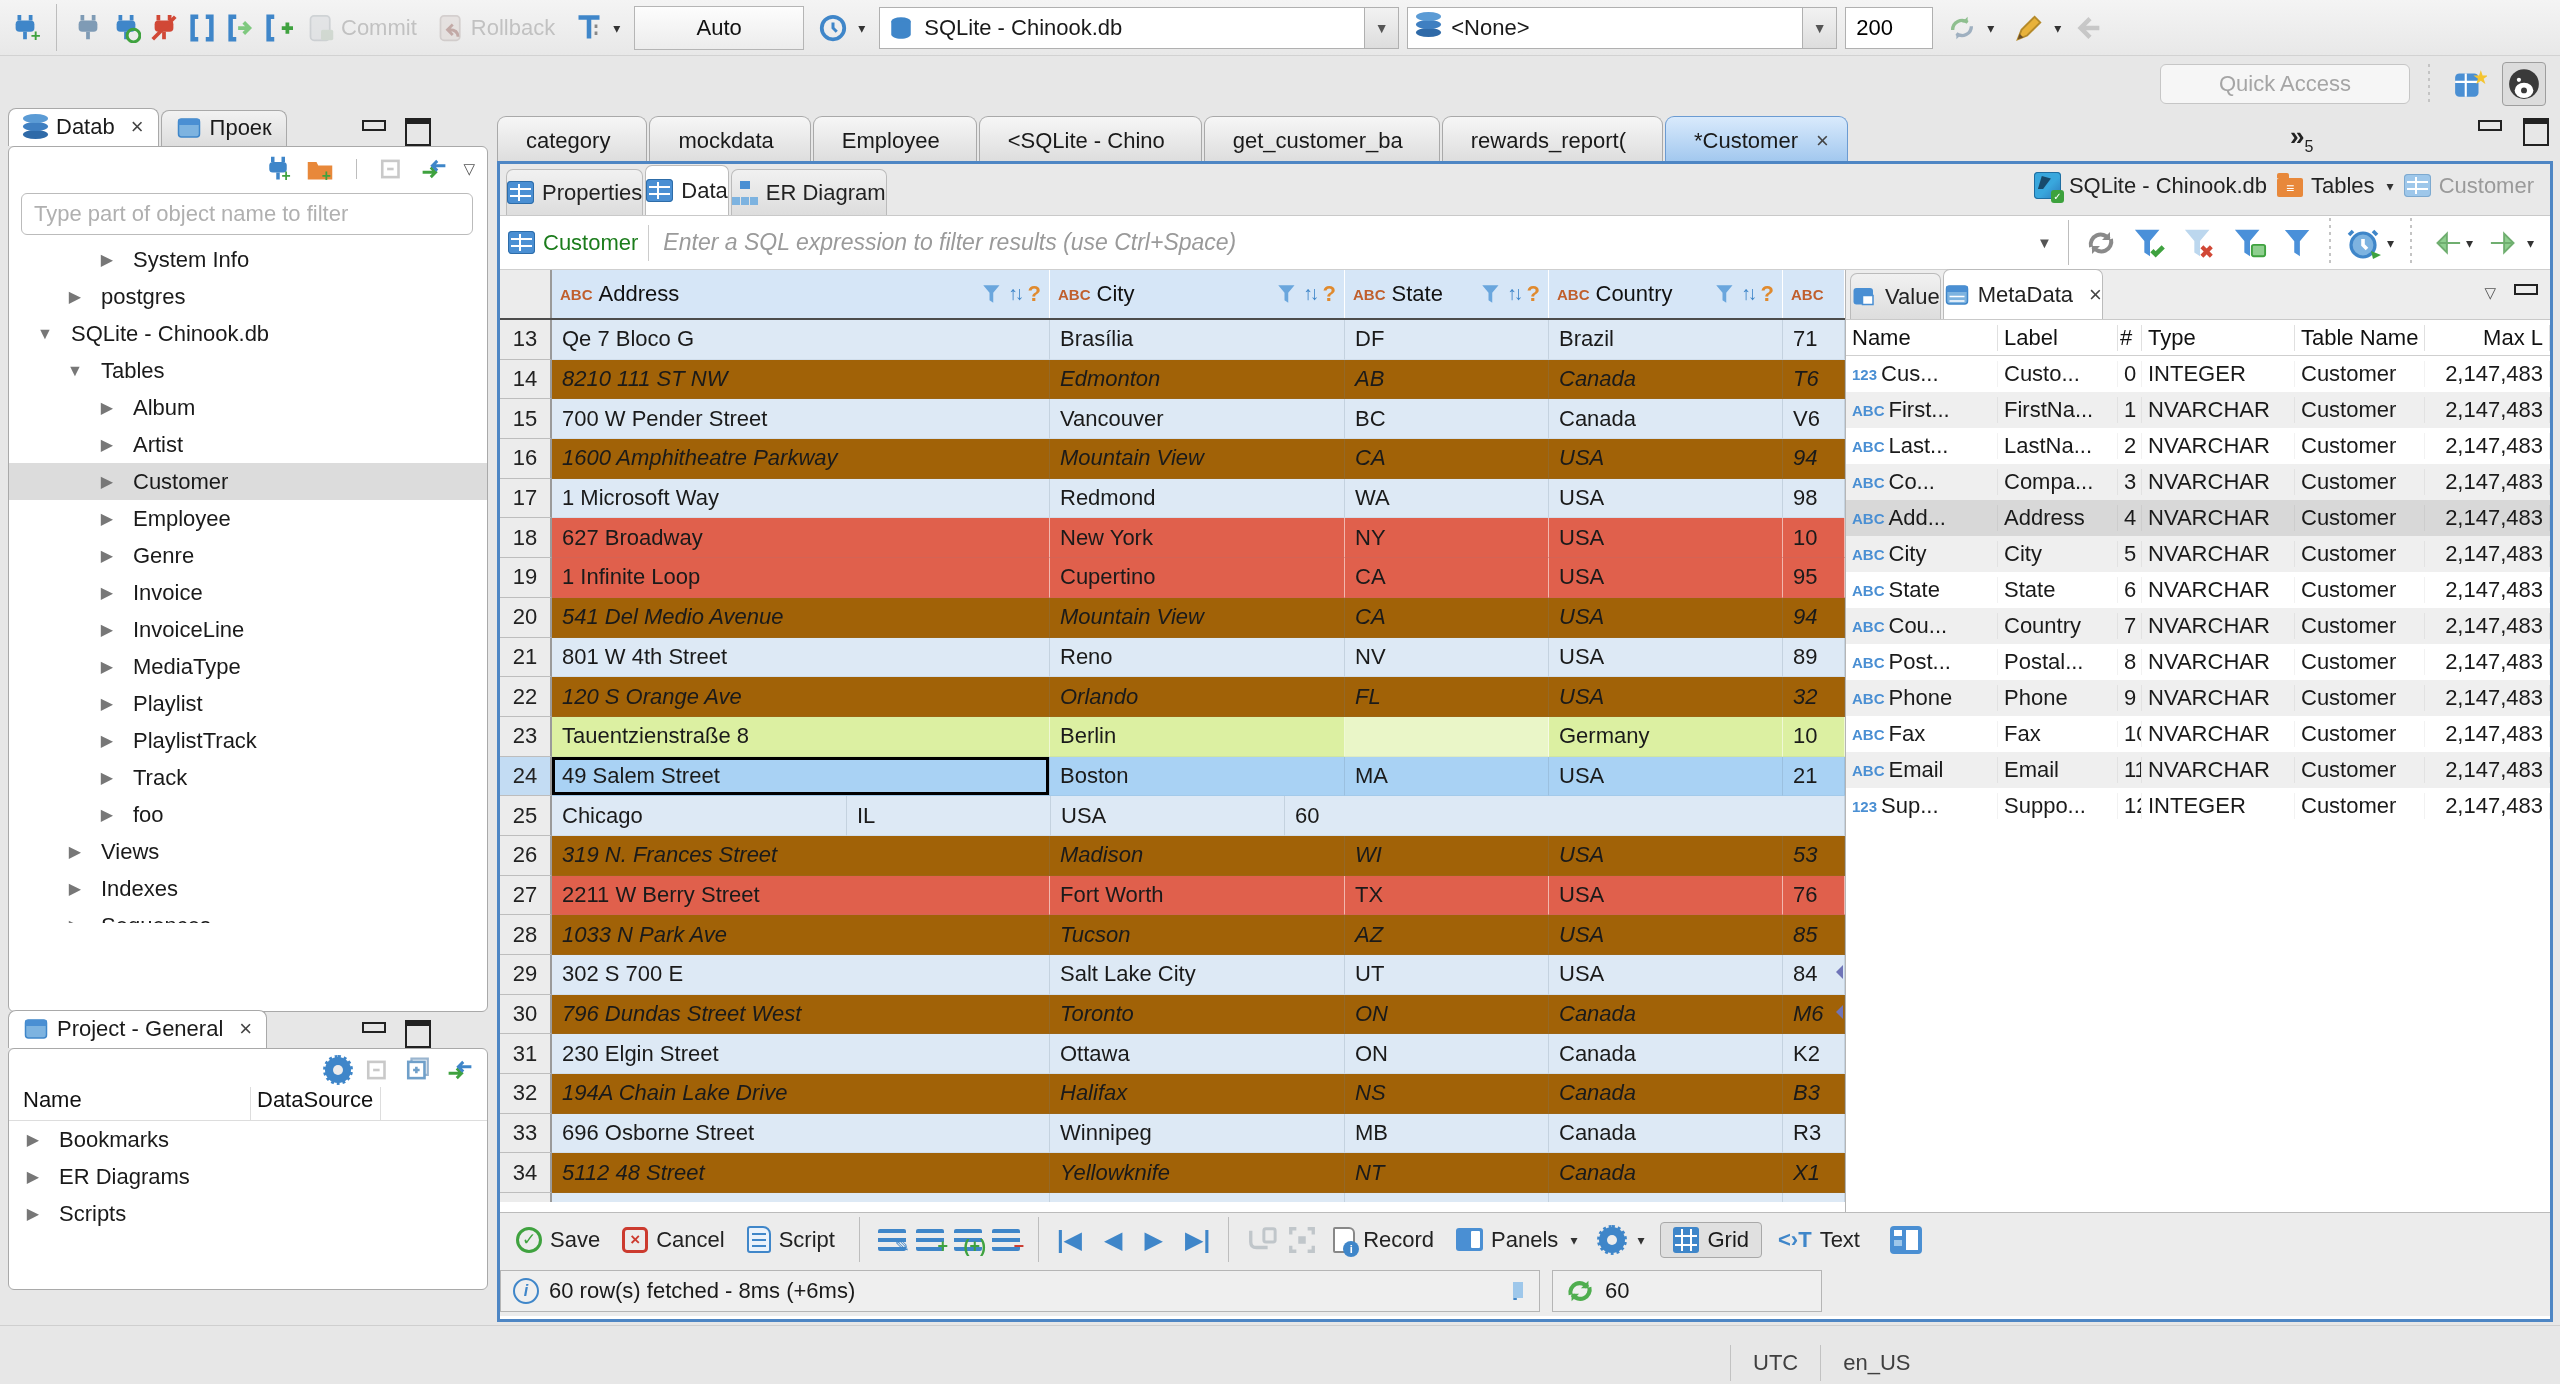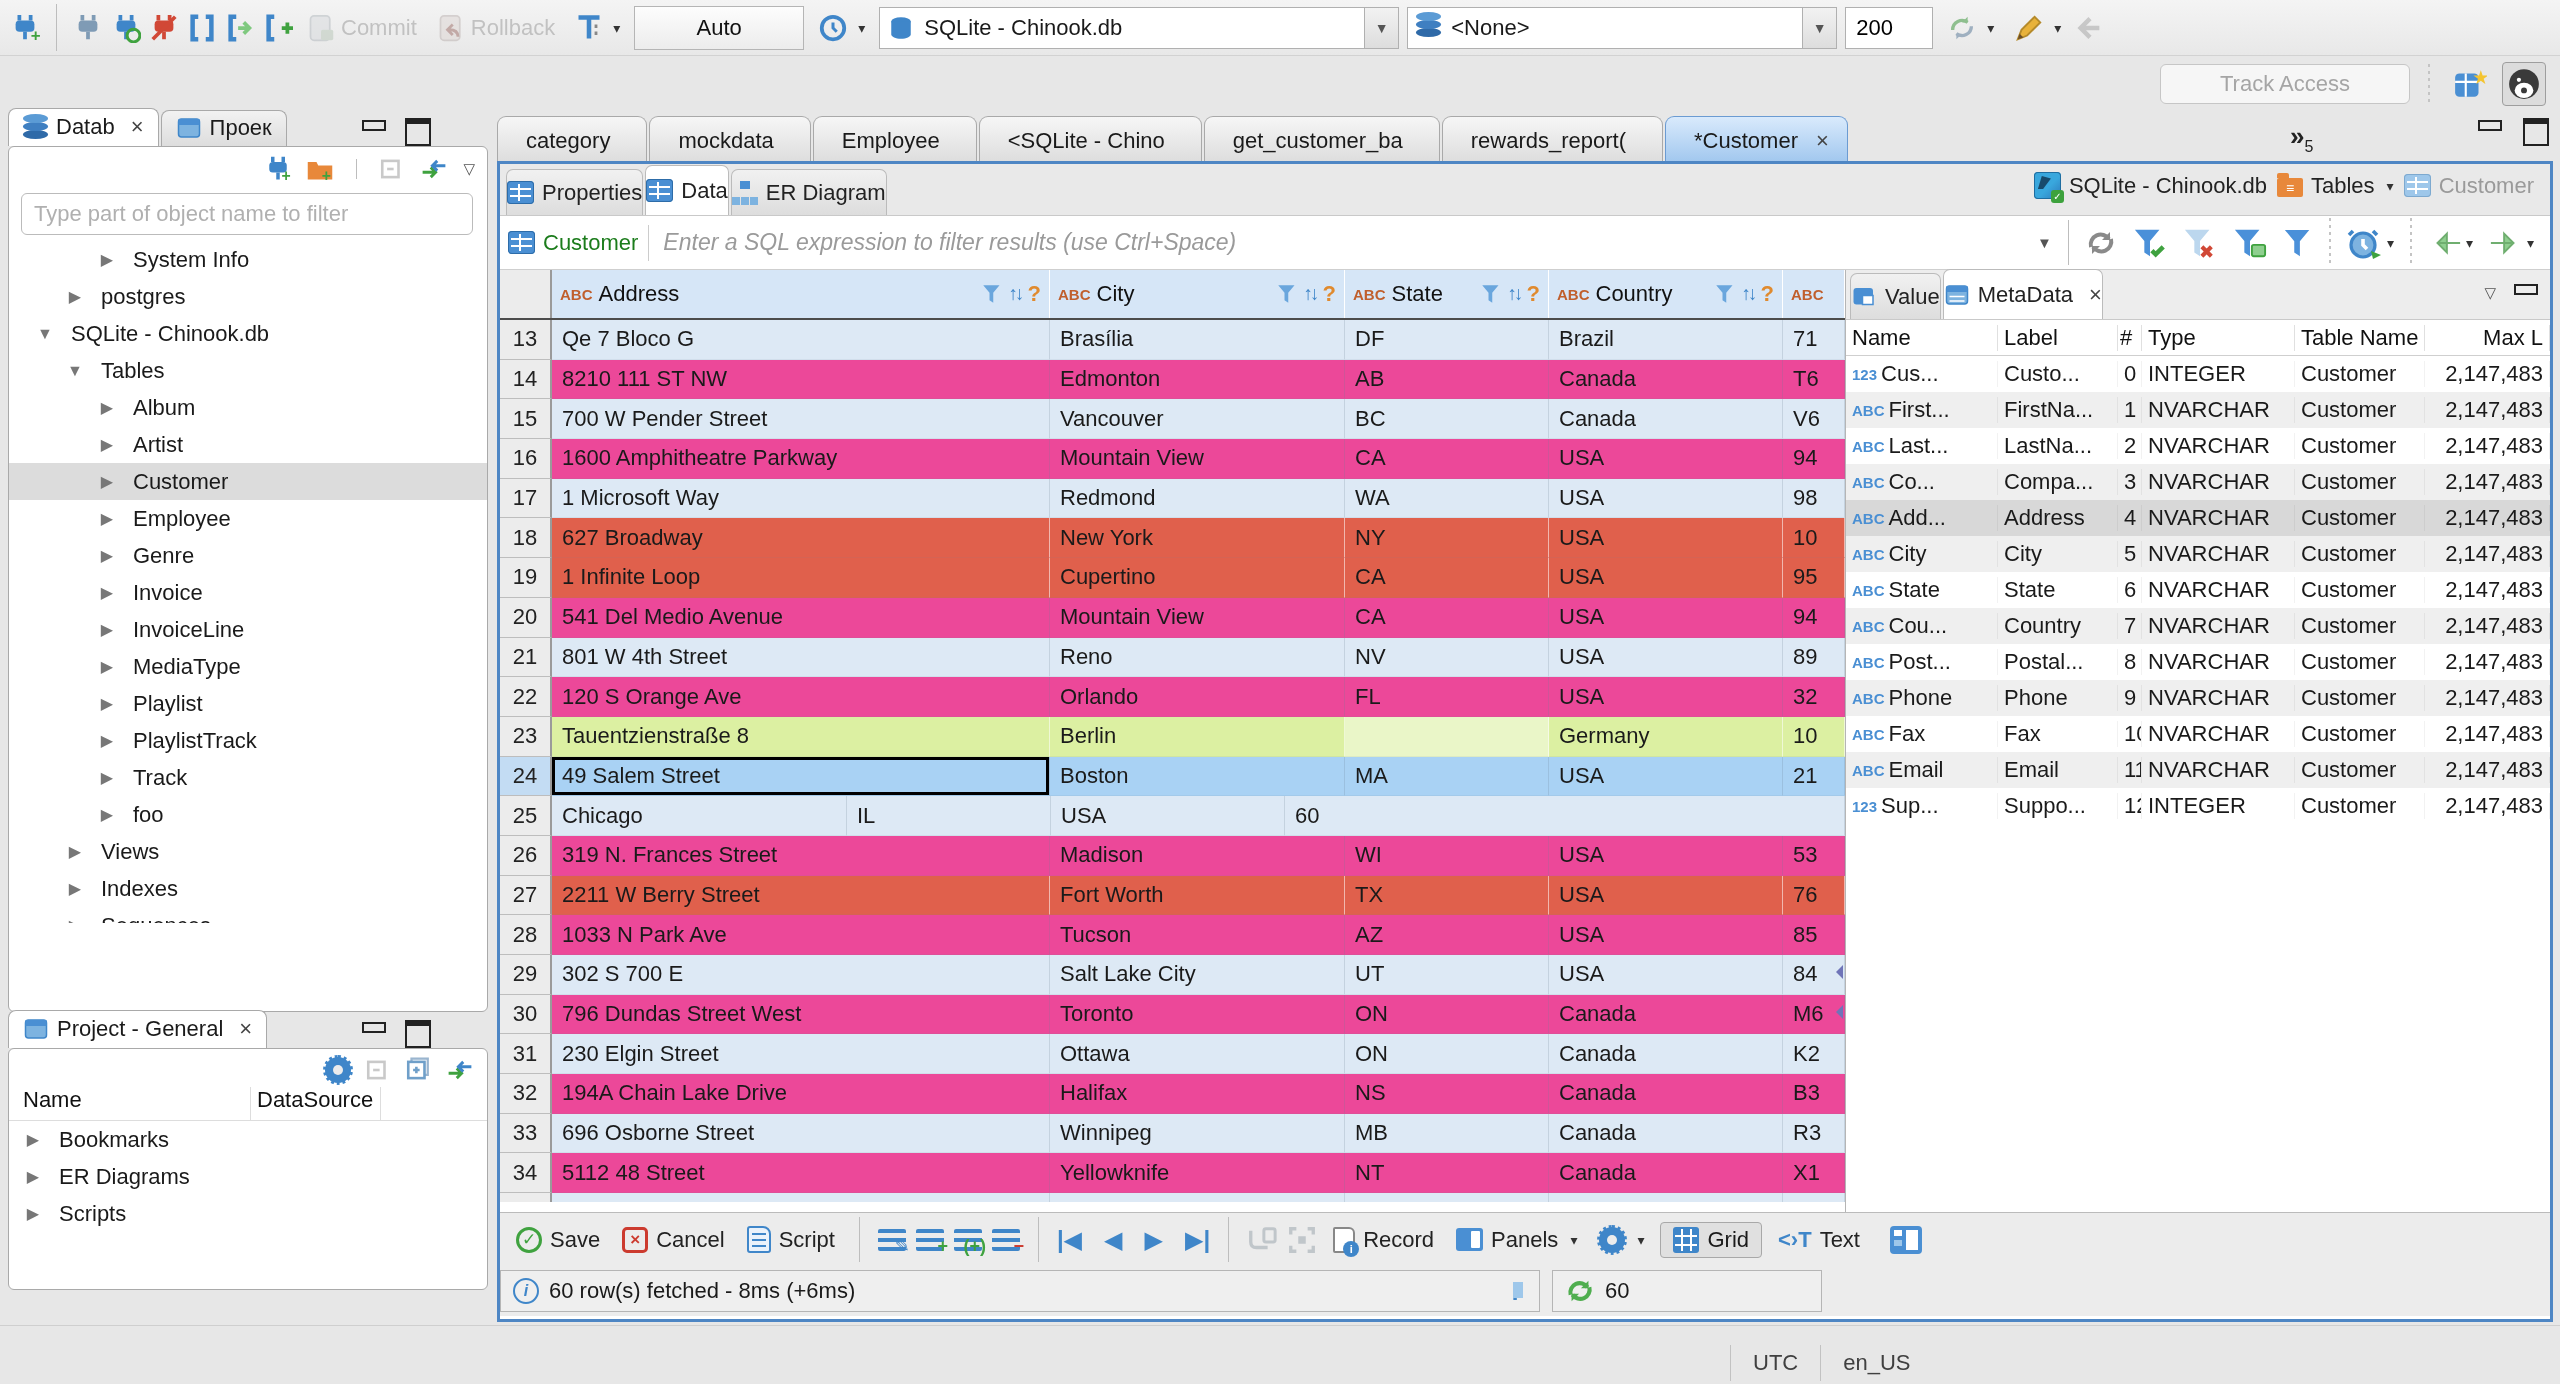--- a/index.html
+++ b/index.html
@@ -146,21 +146,21 @@
   .gh { display:flex; align-items:center; gap:6px; padding:0 8px; border-right:1px solid #fff; overflow:hidden; }
   .gh .nm { flex:1; color:#111; }
   .gcorner { width:52px; background:#ececec; border-right:2px solid #9a9a9a; }
   .gc1{width:498px;} .gc2{width:295px;} .gc3{width:204px;} .gc4{width:234px;} .gc5{flex:1;}
   .grow { display:flex; height:39.7px; }
   .rn { width:52px; flex:none; background:#ececec; border-right:2px solid #9a9a9a; border-bottom:1px solid #bdbdbd;
      display:flex; align-items:center; justify-content:center; color:#222; }
   .gcell { padding:0 10px; display:flex; align-items:center; white-space:nowrap; overflow:hidden;
      border-right:1px solid rgba(110,130,150,.22); border-bottom:1px solid rgba(110,130,150,.10); }
   .grow.stripe .gcell { background:#dde9f5; }
-  .grow.plain .gcell { background:#ec4899; }
+  .grow.plain .gcell { background:#a16207;font-style:italic; }
   .grow.error .gcell { background:#e0604c; border-right-color:rgba(255,255,255,.55); }
   .grow.newrow .gcell { background:#dcf0a2; border-right-color:rgba(255,255,255,.55); }
   .grow.newrow .gcell.gc3 { background:#eaf6c8; }
   .grow.selected .gcell { background:#a9d2f4; }
   .grow.selected .rn { background:#c3dcf3; }
   .grow.selected .gcell.gc1 { box-shadow:inset 0 0 0 3px #000; }
   .grow.partial { height:9px; overflow:hidden; }
   .grow.partial .gcell,.grow.partial .rn { border-bottom:none; }
   .marker { position:absolute; right:2px; width:0; height:0; border:7px solid transparent; border-right-color:#6f74b8; }
 
@@ -337,21 +337,21 @@
   </div>
   <span class="grayed">
     <svg width="30" height="30" viewBox="0 0 16 16">
         <path d="M8 3L3 8l5 5M3 8h10" stroke="#9a9a9a" stroke-width="2.4" fill="none"></path>
       </svg>
   </span>
 </div>
 
 <div id="quickrow">
   <div id="quick-access">
-    <span>Track Access</span>
+    <span>Quick Access</span>
   </div>
   <div class="dotsep"></div>
   <div class="persp">
     <svg width="34" height="34" viewBox="0 0 16 16">
         <rect x="1" y="3" width="11" height="11" rx="2" fill="#4a8fd3"></rect>
         <path d="M1 7h11M6 3v11" stroke="#fff"></path>
         <text x="9" y="8" font-size="9" fill="#f4c430">★</text>
       </svg>
   </div>
   <div class="persp pressed">

